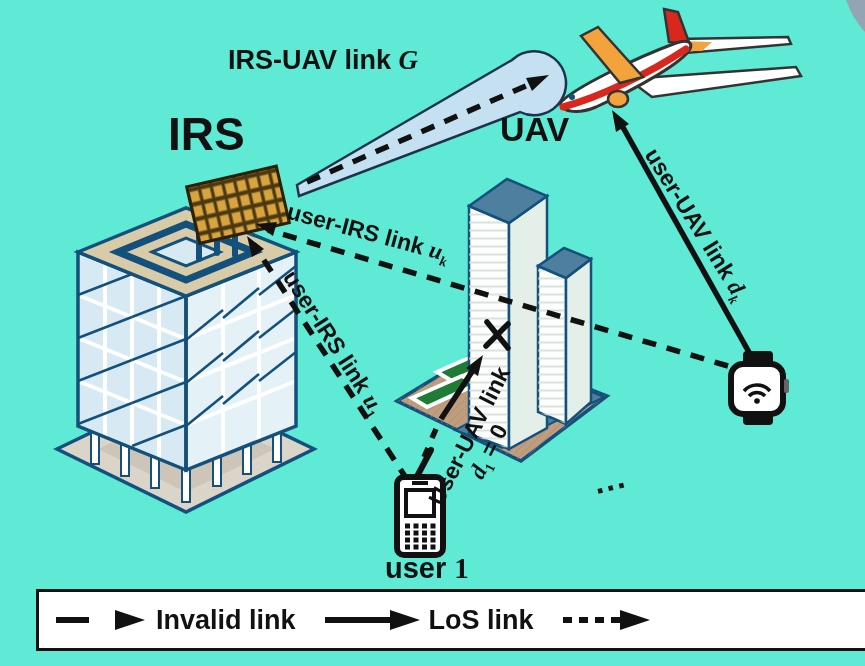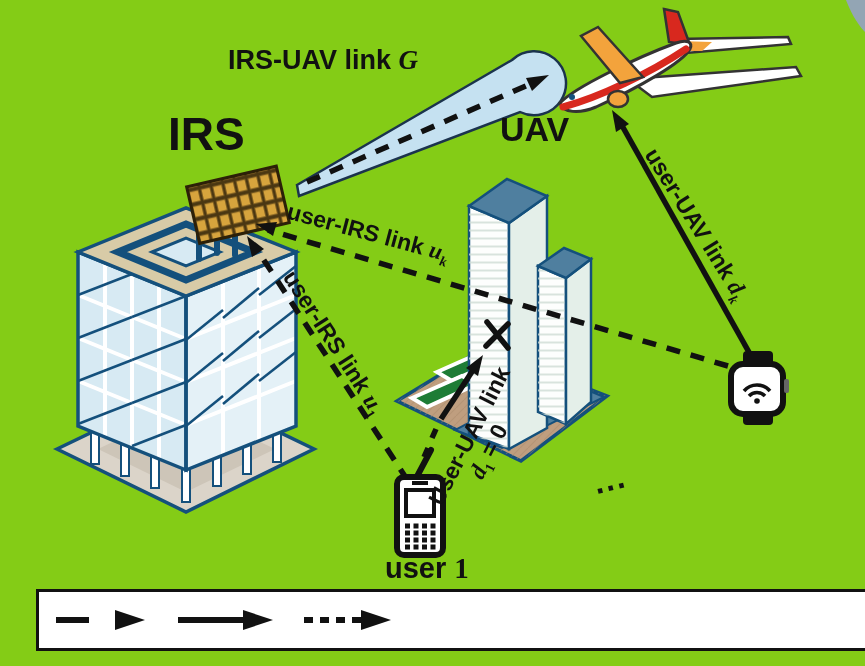--- a/index.html
+++ b/index.html
@@ -1,16 +1,16 @@
 <!DOCTYPE html>
 <html style="--outline: #14507c; --beam: #c5e1f1; --glass_left: #d7eaf3; --glass_right: #e4f1f7; --roof_tan: #d8cba7; --platform_gray: #dbd4c9; --platform_tan: #bf9e7f; --slate: #4f7f9f; --tower_face: #fdfefd; --tower_side: #e4efe9; --panel_frame: #4a3712; --panel_cell: #d7a43d; --grass: #1e7c35; --plane_red: #d8281e; --plane_orange: #f3a33c; --page_curl: #93a5b4; --ink: #111111;"><head>
 <meta charset="utf-8">
 <style>
   html,body{margin:0;padding:0;background:#fff;}
-  #stage{position:relative;width:865px;height:666px;background:#84cc16;overflow:hidden;
+  #stage{position:relative;width:865px;height:666px;background:#5eead4;overflow:hidden;
          font-family:"Liberation Sans",sans-serif;}
   #art{position:absolute;left:0;top:0;}
   .lbl{position:absolute;font-weight:bold;color:#111;white-space:nowrap;line-height:1.05;
        font-family:"Liberation Sans",sans-serif;}
   .rot{transform-origin:0 0;}
   .mvar{font-family:"Liberation Serif",serif;font-style:italic;font-weight:bold;}
   .mnum{font-family:"Liberation Serif",serif;font-style:normal;font-weight:bold;}
   sub{font-size:0.6em;}
   sub.it{font-family:"Liberation Serif",serif;font-style:italic;}
   sub.up{font-family:"Liberation Serif",serif;font-style:normal;}
@@ -258,26 +258,28 @@
 
 
 <div class="lbl rot" style="left:590px;top:468px;font-size:32px;letter-spacing:2px;transform:rotate(-14deg)">...</div>
 
 <div class="legend">
   <div class="leg-item">
     <svg width="96" height="28">
       <line x1="3" y1="14" x2="36" y2="14" stroke="#111" stroke-width="6"></line>
       <polygon points="62,4 92,14 62,24" fill="#111"></polygon>
     </svg>
+    <span class="leg-label">Invalid link</span>
   </div>
   <div class="leg-item">
     <svg width="100" height="28">
       <line x1="3" y1="14" x2="72" y2="14" stroke="#111" stroke-width="6"></line>
       <polygon points="68,4 98,14 68,24" fill="#111"></polygon>
     </svg>
+    <span class="leg-label">LoS link</span>
   </div>
   <div class="leg-item">
     <svg width="92" height="28">
       <line x1="3" y1="14" x2="62" y2="14" stroke="#111" stroke-width="6" stroke-dasharray="9 7"></line>
       <polygon points="60,4 90,14 60,24" fill="#111"></polygon>
     </svg>
   </div>
 </div>
 
 </div>

